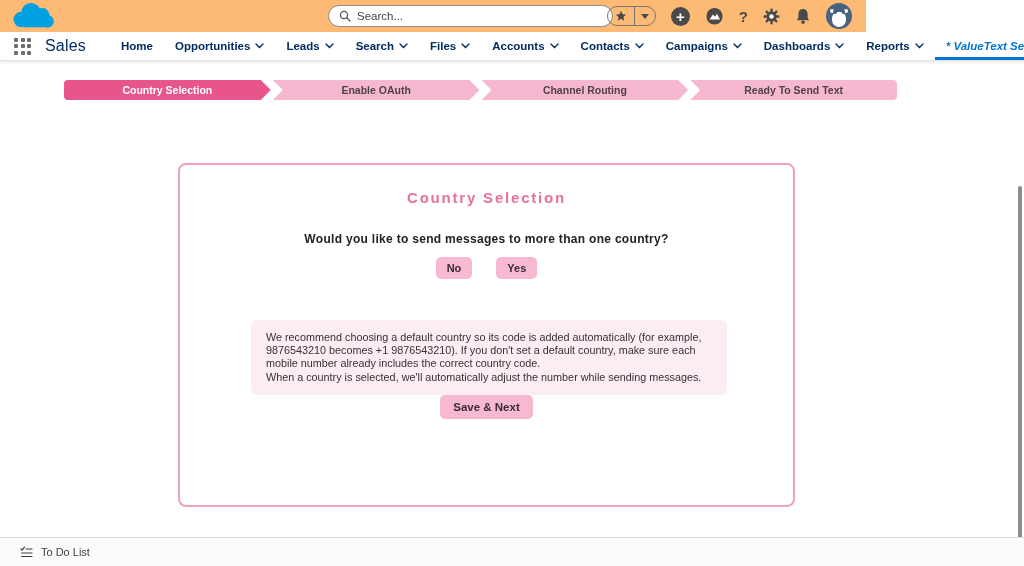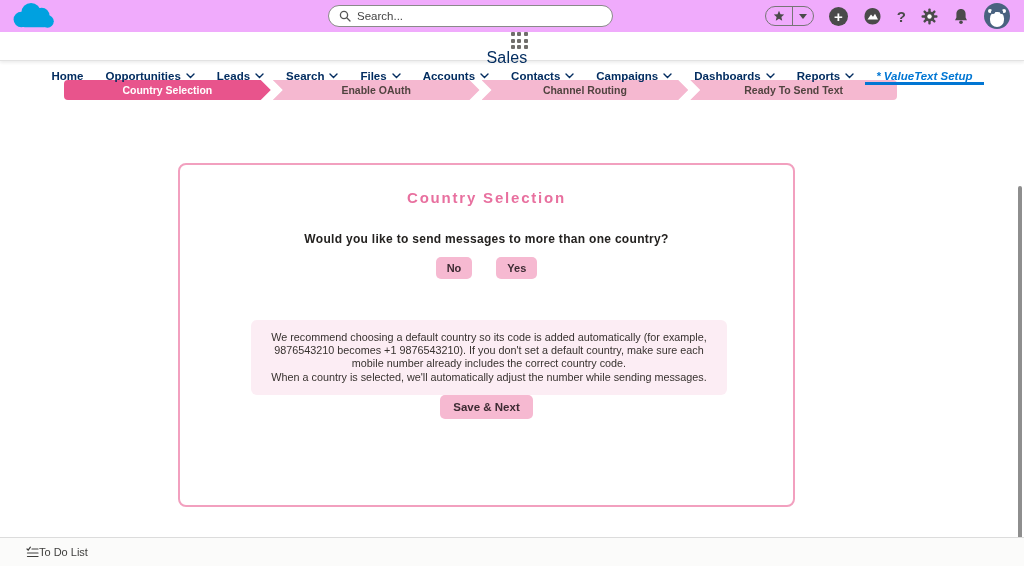--- a/index.html
+++ b/index.html
@@ -1,21 +1,21 @@
 <!DOCTYPE html>
 <html><head>
 <meta charset="utf-8">
 <style>
   * { margin:0; padding:0; box-sizing:border-box; }
   html,body { width:1024px; height:566px; overflow:hidden; background:#fff;
     font-family:"Liberation Sans", sans-serif; }
   .screen { position:relative; width:1024px; height:566px; background:#fff; }
 
   
-  .hdr1 { position:absolute; top:0; left:0; width:1024px; height:32px; background:#f0abfc; }
+  .hdr1 { position:absolute; top:0; left:0; width:866px; height:32px; background:#fdba74; }
   .logo { position:absolute; left:8px; top:1px; width:48px; height:31px; }
   .searchbox { position:absolute; left:328px; top:5px; width:285px; height:22px;
     border:1px solid #8a8a8a; border-radius:11px; display:flex; align-items:center;
     padding:0 10px; background:#fff; }
   .searchbox svg { flex:0 0 auto; margin-right:6px; }
   .searchbox input { border:none; outline:none; width:100%; font-size:11.5px; color:#222;
     font-family:"Liberation Sans", sans-serif; background:transparent; }
   .searchbox input::placeholder { color:#444; }
   .hdr-icons { position:absolute; right:14px; top:0; height:32px; display:flex;
     align-items:center; gap:15px; }
@@ -30,21 +30,21 @@
   .avatar .muzzle { position:absolute; left:6px; top:9px; width:14px; height:15px; background:#fff;
     border-radius:7px 7px 8px 8px; }
   .avatar .eye { position:absolute; top:7px; width:3.5px; height:3.5px; border-radius:50%; background:#49627f; }
   .avatar .eye.l { left:7px; } .avatar .eye.r { right:7px; }
   .avatar .eye2l,.avatar .eye2r { position:absolute; top:6px; width:4px; height:4px; border-radius:50%; background:#fff; }
   .avatar .eye2l { left:4px; } .avatar .eye2r { right:4px; }
 
   
   .hdr2 { position:absolute; top:32px; left:0; width:1024px; height:29px; background:#fff;
     border-bottom:1px solid #e2e2e2; box-shadow:0 2px 3px rgba(0,0,0,0.07);
-    display:flex; align-items:center; z-index:5;flex-direction:column; }
+    display:flex; align-items:center; z-index:5; }
   .waffle { display:grid; grid-template-columns:repeat(3,4px); grid-template-rows:repeat(3,4px);
     gap:2.5px; margin-left:14px; }
   .waffle i { width:4px; height:4px; border-radius:1px; background:#706e6b; }
   .appname { font-size:16px; color:#032d60; margin-left:14px; margin-right:24px; letter-spacing:0.2px; }
   .tabs { display:flex; align-items:center; height:100%; }
   .tab { display:flex; align-items:center; gap:5px; padding:0 11px; height:100%;
     font-size:11.5px; font-weight:700; color:#032d60; cursor:pointer; white-space:nowrap; }
   .tab.active { color:#0176d3; font-style:italic; border-bottom:3px solid #0176d3; padding-top:3px; }
 
   
@@ -64,28 +64,28 @@
   .card { position:absolute; left:178px; top:102px; width:617px; height:344px; background:#fff;
     border:2px solid #f2a0bf; border-radius:8px; }
   .card-title { margin-top:24px; text-align:center; color:#e8709f; font-size:15px; font-weight:bold;
     letter-spacing:1.8px; }
   .question { margin-top:26px; text-align:center; color:#242220; font-size:12px; font-weight:bold;
     letter-spacing:0.3px; }
   .yn-row { margin-top:11px; display:flex; justify-content:center; gap:24px; }
   .pink-btn { background:#f6b9d1; border:none; border-radius:5px; color:#3d2b33; font-weight:bold;
     font-size:11px; padding:5px 11px; cursor:pointer; font-family:"Liberation Sans", sans-serif; }
   .infobox { margin:41px auto 0; margin-left:71px; width:476px; background:#fcedf4; border-radius:6px;
-    padding:11px 15px; font-size:10.8px; color:#37322f; line-height:1.22;text-align:center; }
+    padding:11px 15px; font-size:10.8px; color:#37322f; line-height:1.22; }
   .infobox p { margin:0; }
   .save-row { display:flex; justify-content:center; }
   .save-row .pink-btn { padding:6px 13px; font-size:11.5px; }
 
   
   .footer { position:absolute; left:0; bottom:0; width:1024px; height:29px; background:#fbfbfa;
-    border-top:1px solid #dcdcdc; display:flex; align-items:center; padding-left:26px; gap:0; }
+    border-top:1px solid #dcdcdc; display:flex; align-items:center; padding-left:20px; gap:8px; }
   .footer-label { font-size:11px; color:#3e3e3c; cursor:pointer; }
 
   
   .scrollthumb { position:absolute; right:2px; top:125px; width:4px; height:400px; background:#8e8e8e;
     border-radius:2px; }
 </style>
 </head>
 <body>
 
 <div class="screen">

